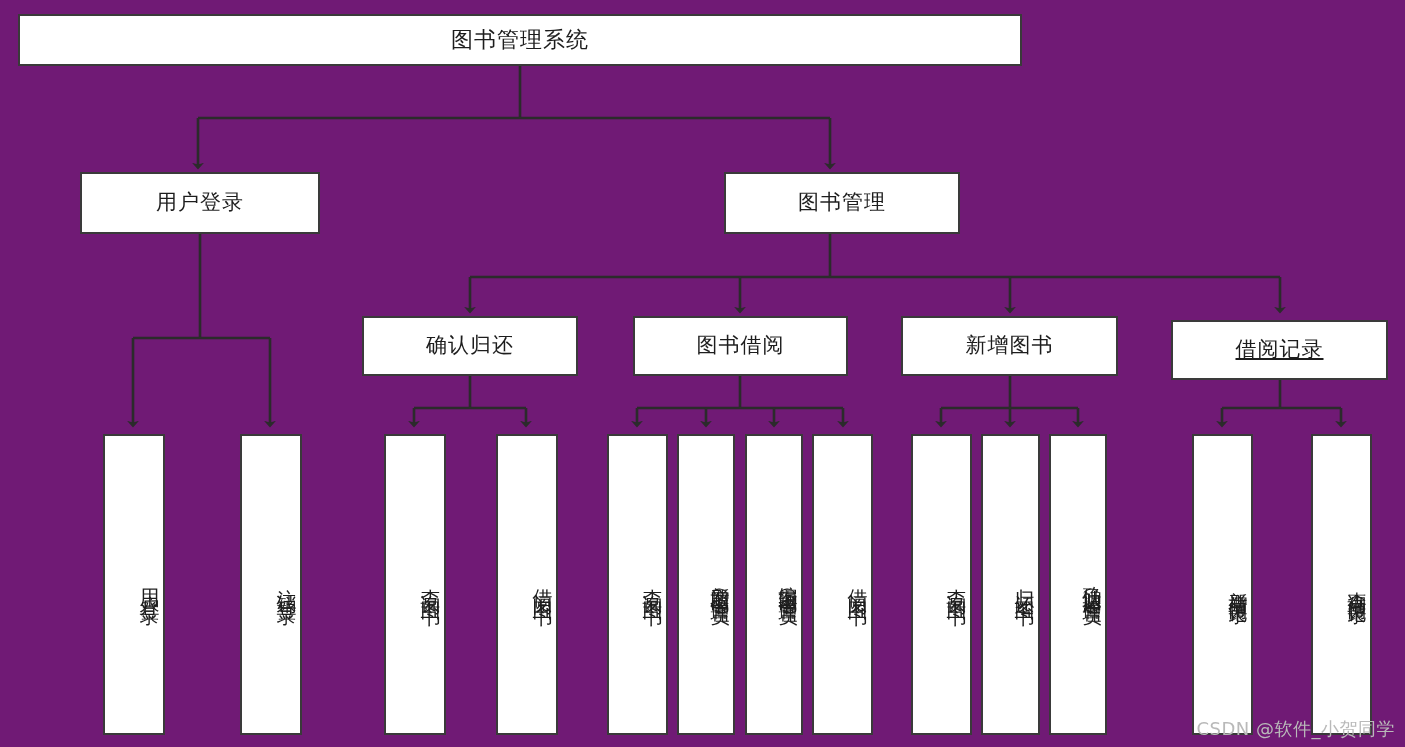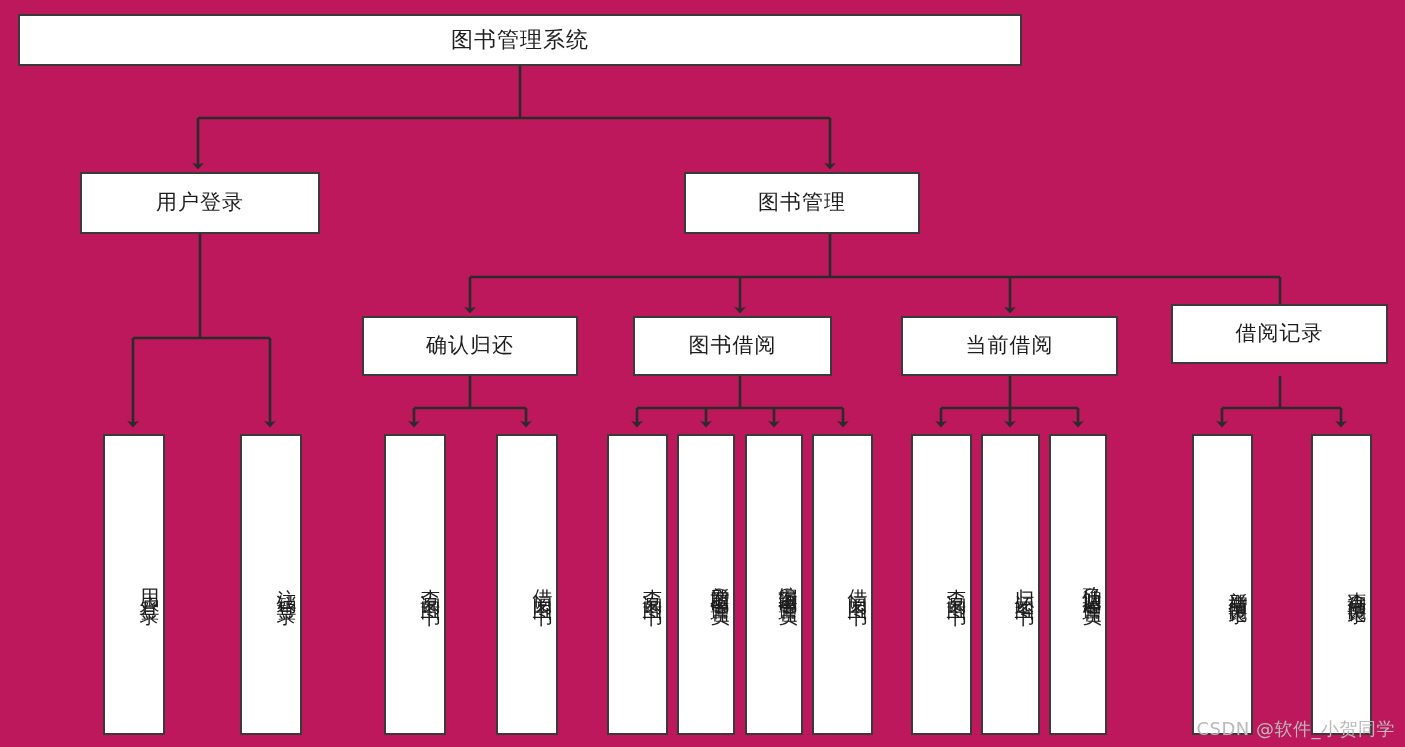--- a/index.html
+++ b/index.html
@@ -7,21 +7,21 @@
     padding: 0;
     background: #ffffff;
   }
   body {
     font-family: "DejaVu Sans", "Liberation Sans", sans-serif;
   }
   #canvas {
     position: relative;
     width: 1405px;
     height: 747px;
-    background: #be185d;
+    background: #701a75;
     overflow: hidden;
   }
   #wires {
     position: absolute;
     left: 0;
     top: 0;
     width: 1405px;
     height: 747px;
     pointer-events: none;
   }
@@ -126,26 +126,26 @@
       <path d="M1280,376 L1280,408"></path>
       <path d="M1222,408 L1341,408"></path>
       <path d="M1222,408 L1222,424" marker-end="url(#arw)"></path>
       <path d="M1341,408 L1341,424" marker-end="url(#arw)"></path>
     </g>
   </svg>
 
   <div class="node horiz root" style="left:18px; top:14px; width:1004px; height:52px;">图书管理系统</div>
 
   <div class="node horiz" style="left:80px; top:172px; width:240px; height:62px;">用户登录</div>
-  <div class="node horiz" style="left:684px; top:172px; width:236px; height:62px;">图书管理</div>
+  <div class="node horiz" style="left:724px; top:172px; width:236px; height:62px;">图书管理</div>
 
   <div class="node horiz" style="left:362px; top:316px; width:216px; height:60px;">确认归还</div>
-  <div class="node horiz" style="left:633px; top:316px; width:199px; height:60px;">图书借阅</div>
-  <div class="node horiz" style="left:901px; top:316px; width:217px; height:60px;">当前借阅</div>
-  <div class="node horiz" style="left:1171px; top:304px; width:217px; height:60px;">借阅记录</div>
+  <div class="node horiz" style="left:633px; top:316px; width:215px; height:60px;">图书借阅</div>
+  <div class="node horiz" style="left:901px; top:316px; width:217px; height:60px;">新增图书</div>
+  <div class="node horiz" style="left:1171px; top:320px; width:217px; height:60px;text-decoration:underline;">借阅记录</div>
 
   <div class="node vert" style="left:103px; top:434px; width:62px; height:301px;">
     <span class="vtext">用户登录</span>
   </div>
   <div class="node vert" style="left:240px; top:434px; width:62px; height:301px;">
     <span class="vtext">注销登录</span>
   </div>
 
   <div class="node vert" style="left:384px; top:434px; width:62px; height:301px;">
     <span class="vtext">查询图书</span>

